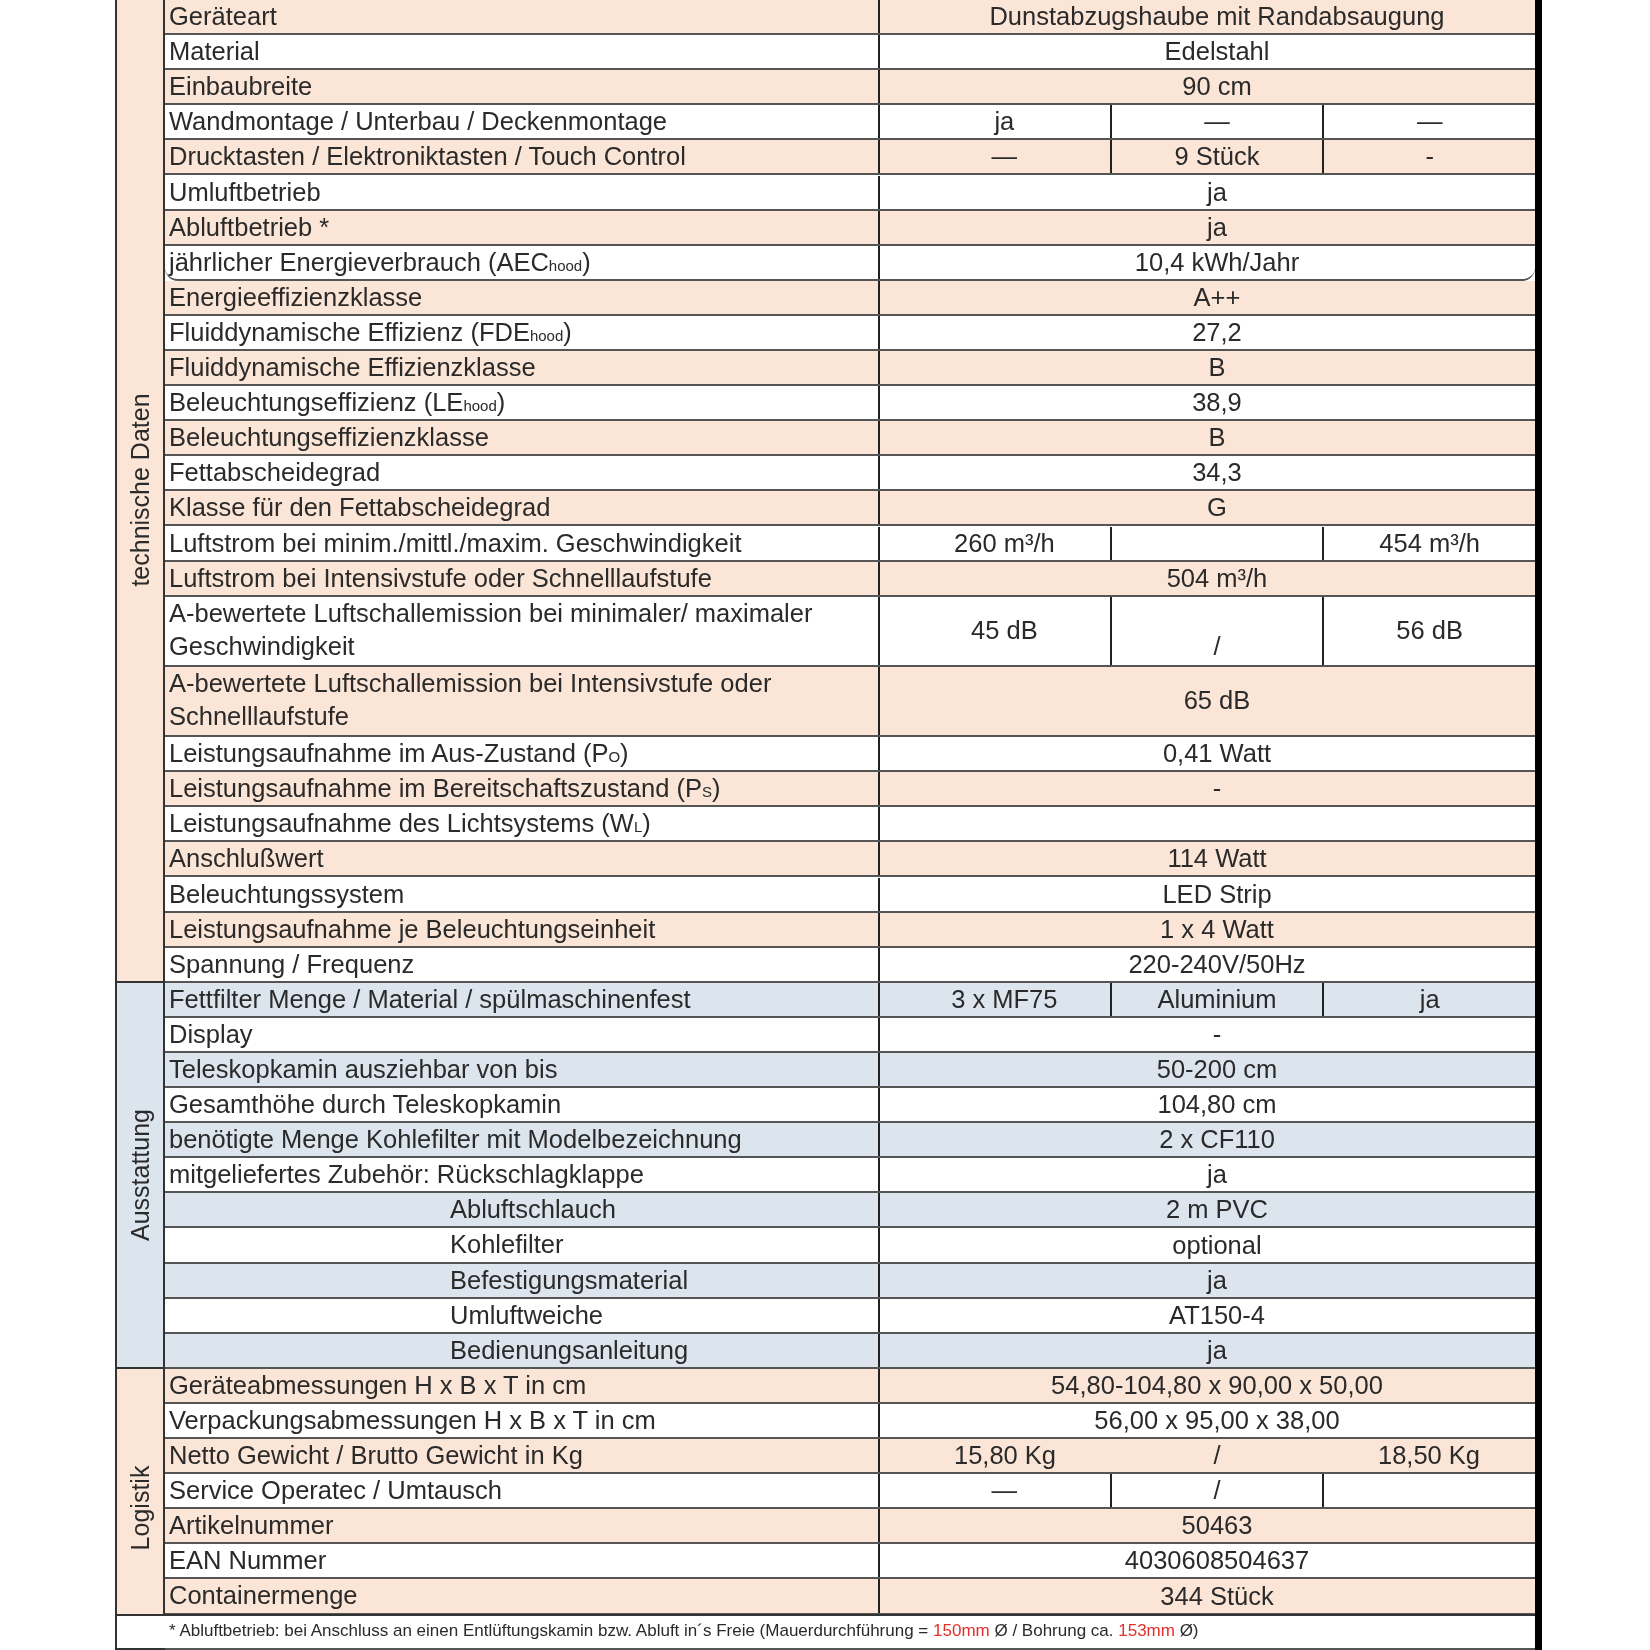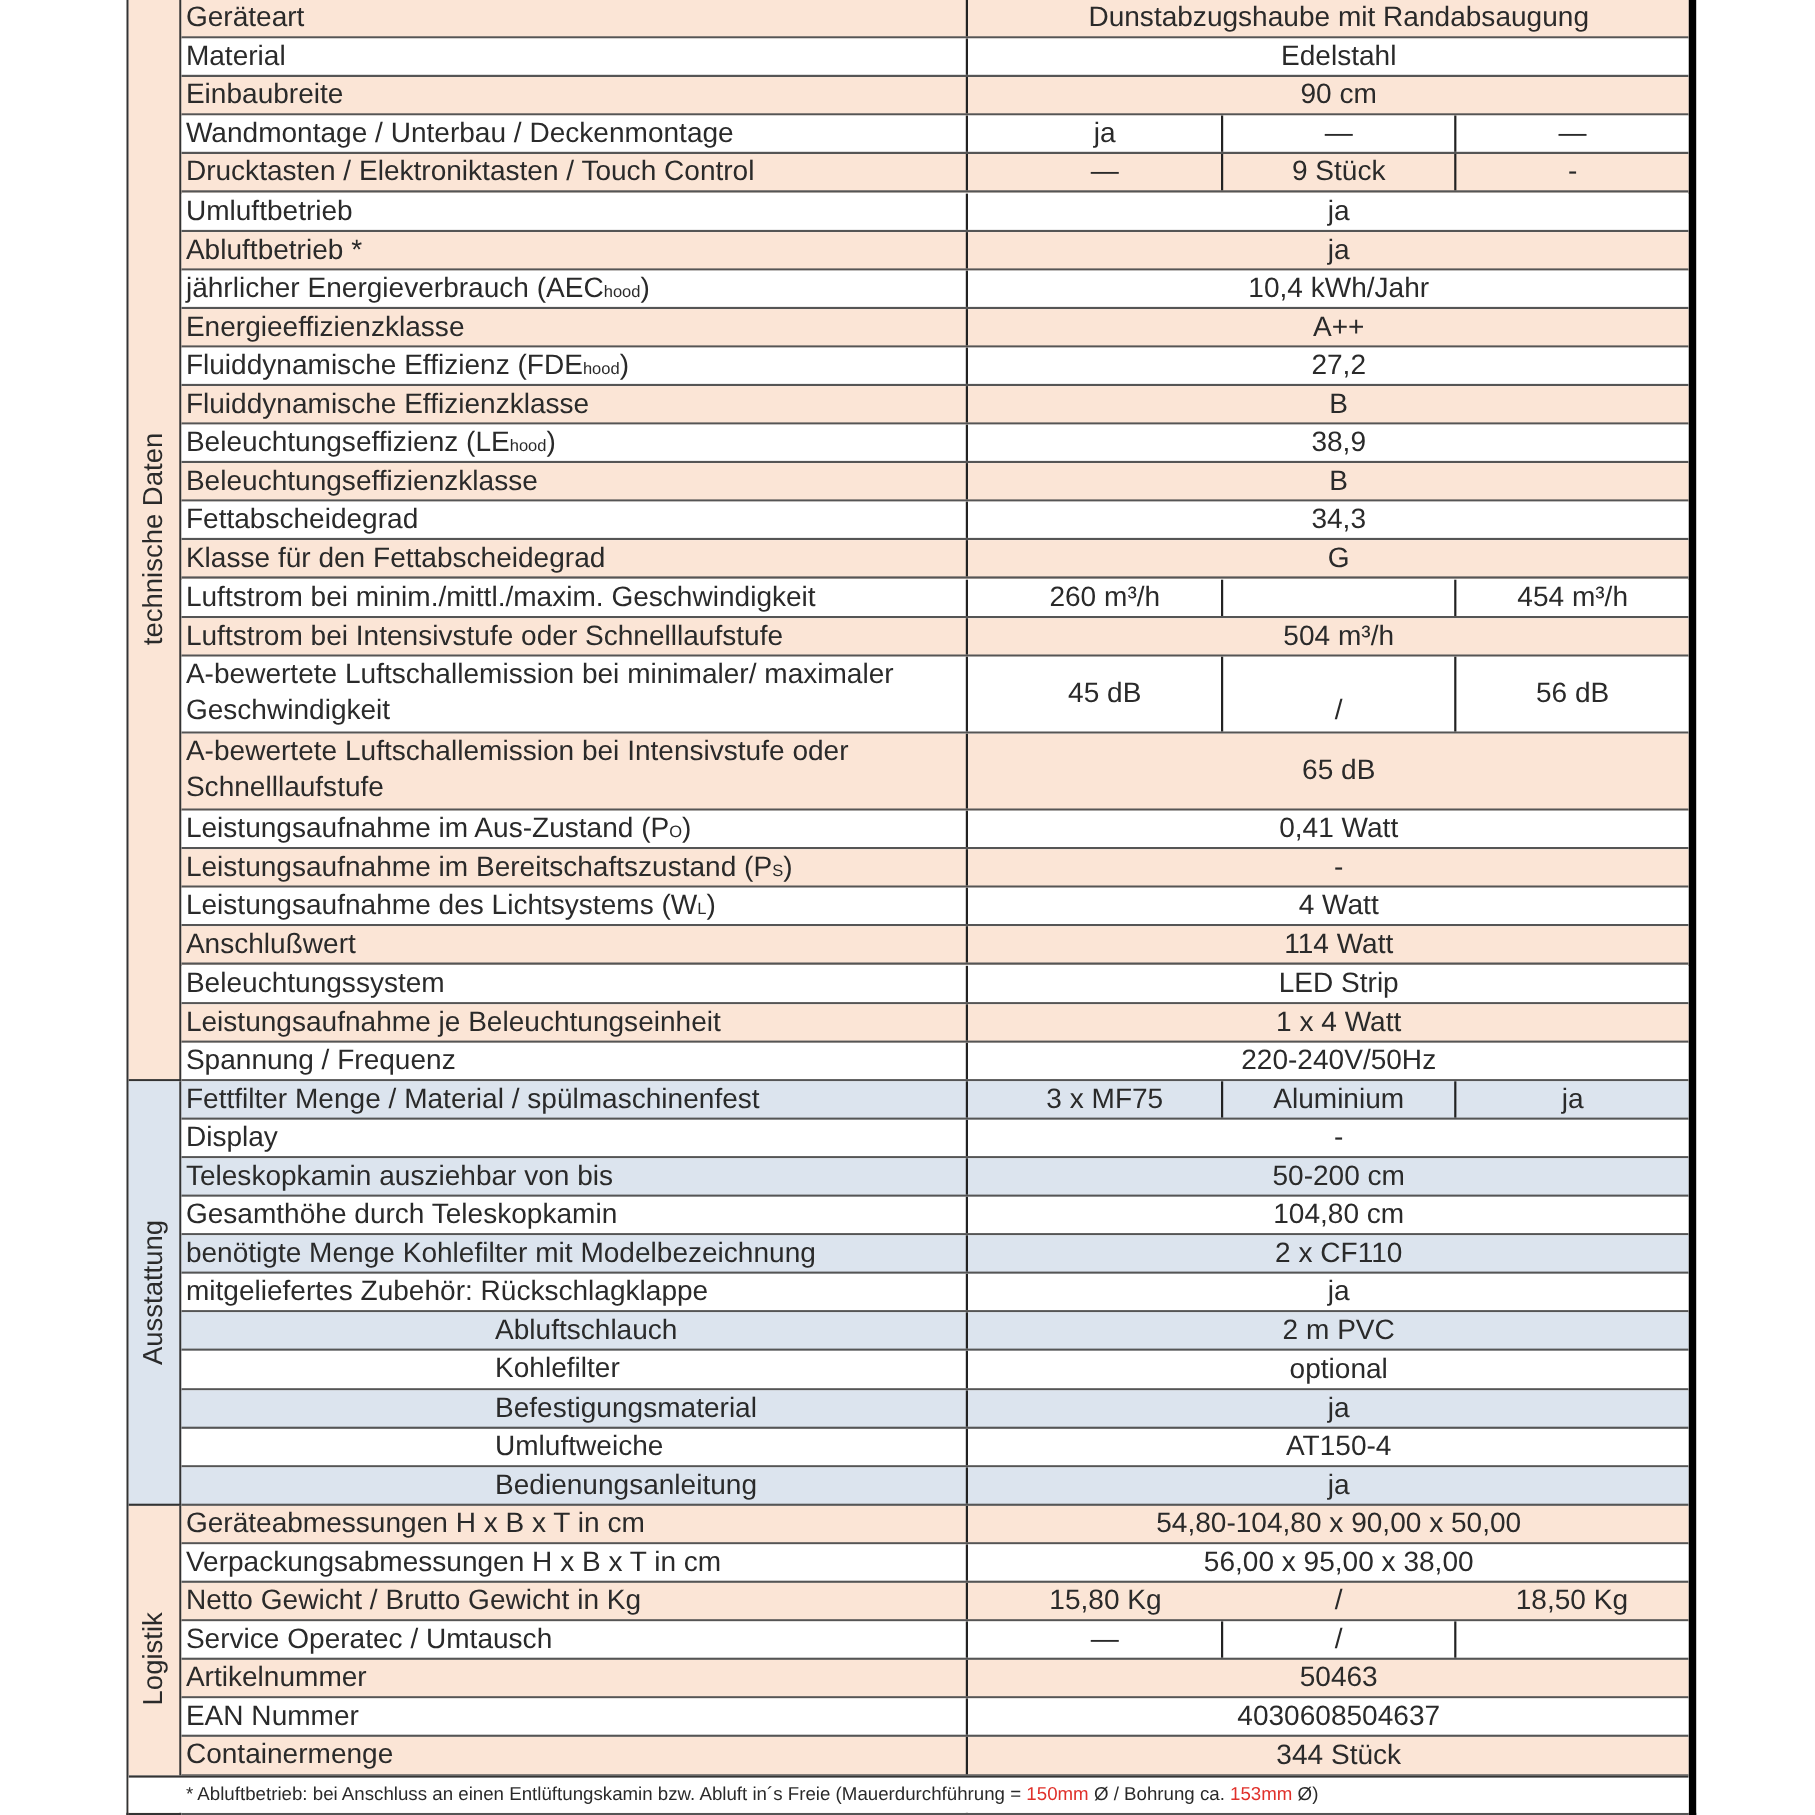--- a/index.html
+++ b/index.html
@@ -76,21 +76,21 @@
           <div class="vals">
             <div class="cell">ja</div>
           </div>
         </div>
         <div class="row peach" style="top: 210.6px; height: 35.1px;">
           <div class="lbl"><span>Abluftbetrieb *</span></div>
           <div class="vals">
             <div class="cell">ja</div>
           </div>
         </div>
-        <div class="row white" style="top: 245.7px; height: 35.1px;">
+        <div class="row white" style="top: 245.7px; height: 35.1px; border-radius: 13px;">
           <div class="lbl"><span>jährlicher Energieverbrauch (AEC</span><sub class="s">hood</sub><span>)</span></div>
           <div class="vals">
             <div class="cell">10,4 kWh/Jahr</div>
           </div>
         </div>
         <div class="row peach" style="top: 280.8px; height: 35.1px;">
           <div class="lbl"><span>Energieeffizienzklasse</span></div>
           <div class="vals">
             <div class="cell">A++</div>
           </div>
@@ -166,23 +166,20 @@
           </div>
         </div>
         <div class="row peach" style="top: 772.2px; height: 35.1px;">
           <div class="lbl"><span>Leistungsaufnahme im Bereitschaftszustand (P</span><sub class="s">S</sub><span>)</span></div>
           <div class="vals">
             <div class="cell">-</div>
           </div>
         </div>
         <div class="row white" style="top: 807.3px; height: 35.1px;">
           <div class="lbl"><span>Leistungsaufnahme des Lichtsystems (W</span><sub class="s">L</sub><span>)</span></div>
-          <div class="vals">
-            <div class="cell">4 Watt</div>
-          </div>
         </div>
         <div class="row peach" style="top: 842.4px; height: 35.1px;">
           <div class="lbl"><span>Anschlußwert</span></div>
           <div class="vals">
             <div class="cell">114 Watt</div>
           </div>
         </div>
         <div class="row white" style="top: 877.5px; height: 35.1px;">
           <div class="lbl"><span>Beleuchtungssystem</span></div>
           <div class="vals">

